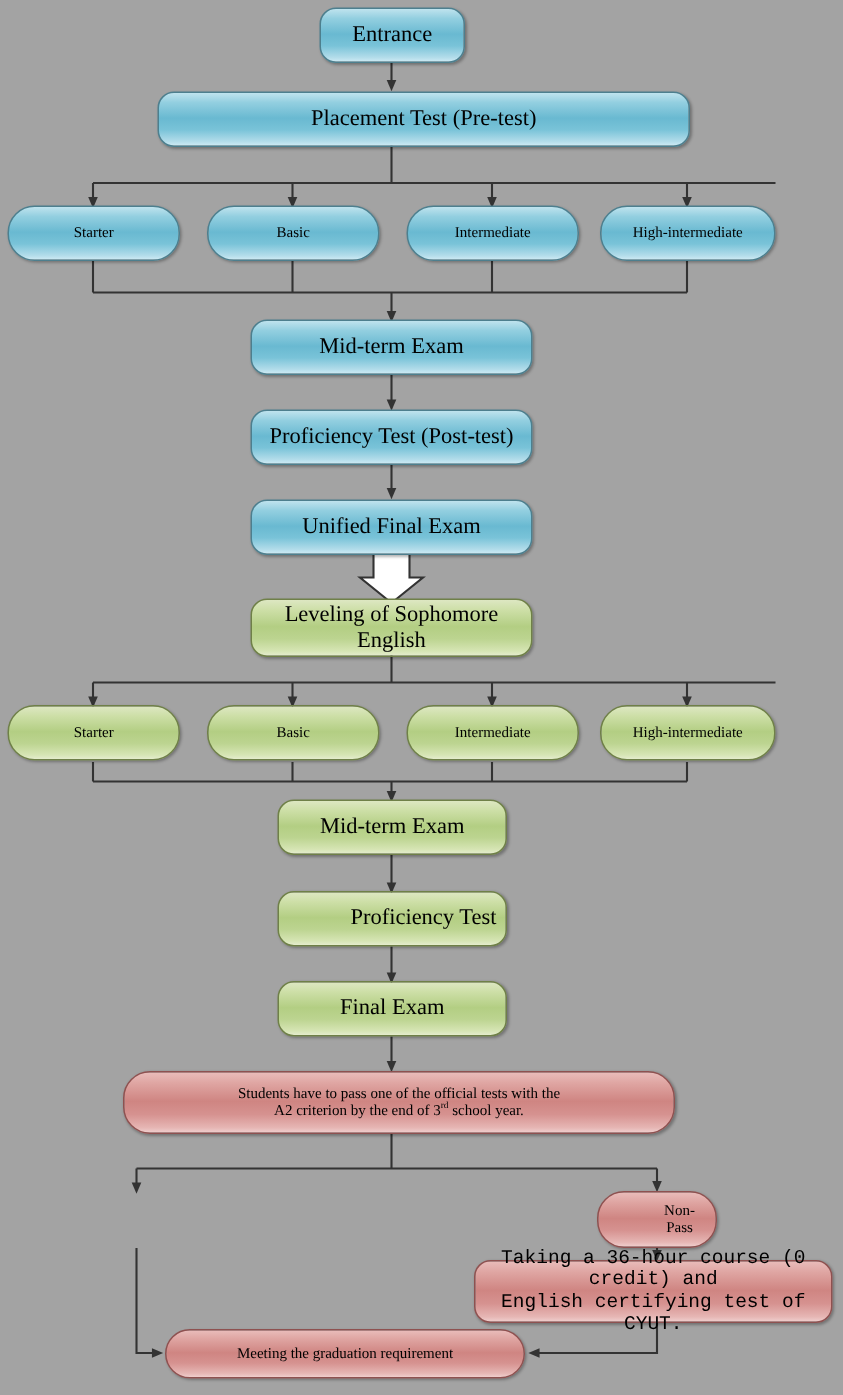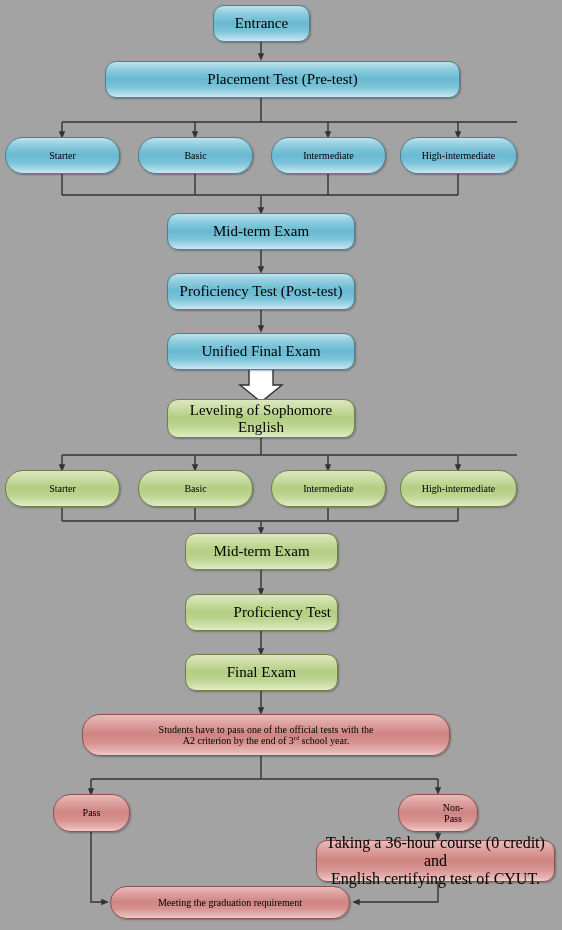--- a/index.html
+++ b/index.html
@@ -66,21 +66,21 @@
       #e9bcba 0%,
       #dfa5a2 18%,
       #cf8582 48%,
       #d69290 70%,
       #e6b6b4 92%,
       #efcecd 100%);
     border-color: #8e5150;
   }
   .fs15 { font-size: 15px; }
   .fs14 { font-size: 10px; border-radius: 18px; }
-  .fs13 { font-size: 16px; }
+  .fs13 { font-size: 13px; font-family: Liberation Mono, monospace; }
   sup { font-size: 0.62em; vertical-align: super; line-height: 0; }
 </style>
 </head>
 <body>
 
 <div id="flowchart">
 
   <svg id="edges" viewBox="0 0 562 930" width="562" height="930">
     <defs>
       <marker id="arr" markerWidth="9" markerHeight="9" refX="4.2" refY="4" orient="auto" markerUnits="userSpaceOnUse">
@@ -212,23 +212,20 @@
     <span class="lbl">Final Exam</span>
   </div>
 
   <div class="node red fs14" style="left:82px; top:714px; width:368px; height:42px;">
     <span class="lbl">
       <span>Students have to pass one of the official tests with the</span><br>
       <span>A2 criterion by the end of 3</span><sup>rd</sup><span> school year.</span>
     </span>
   </div>
 
-  <div class="node red fs14" style="left:53px; top:794px; width:77px; height:38px;">
-    <span class="lbl">Pass</span>
-  </div>
 
   <div class="node red fs14" style="left:398px; top:794px; width:80px; height:38px;padding-left:36px;">
     <span class="lbl">Non-Pass</span>
   </div>
 
   <div class="node red fs13" style="left:316px; top:840px; width:239px; height:42px;">
     <span class="lbl">
       <span>Taking a 36-hour course (0 credit) and</span><br>
       <span>English certifying test of CYUT.</span>
     </span>

